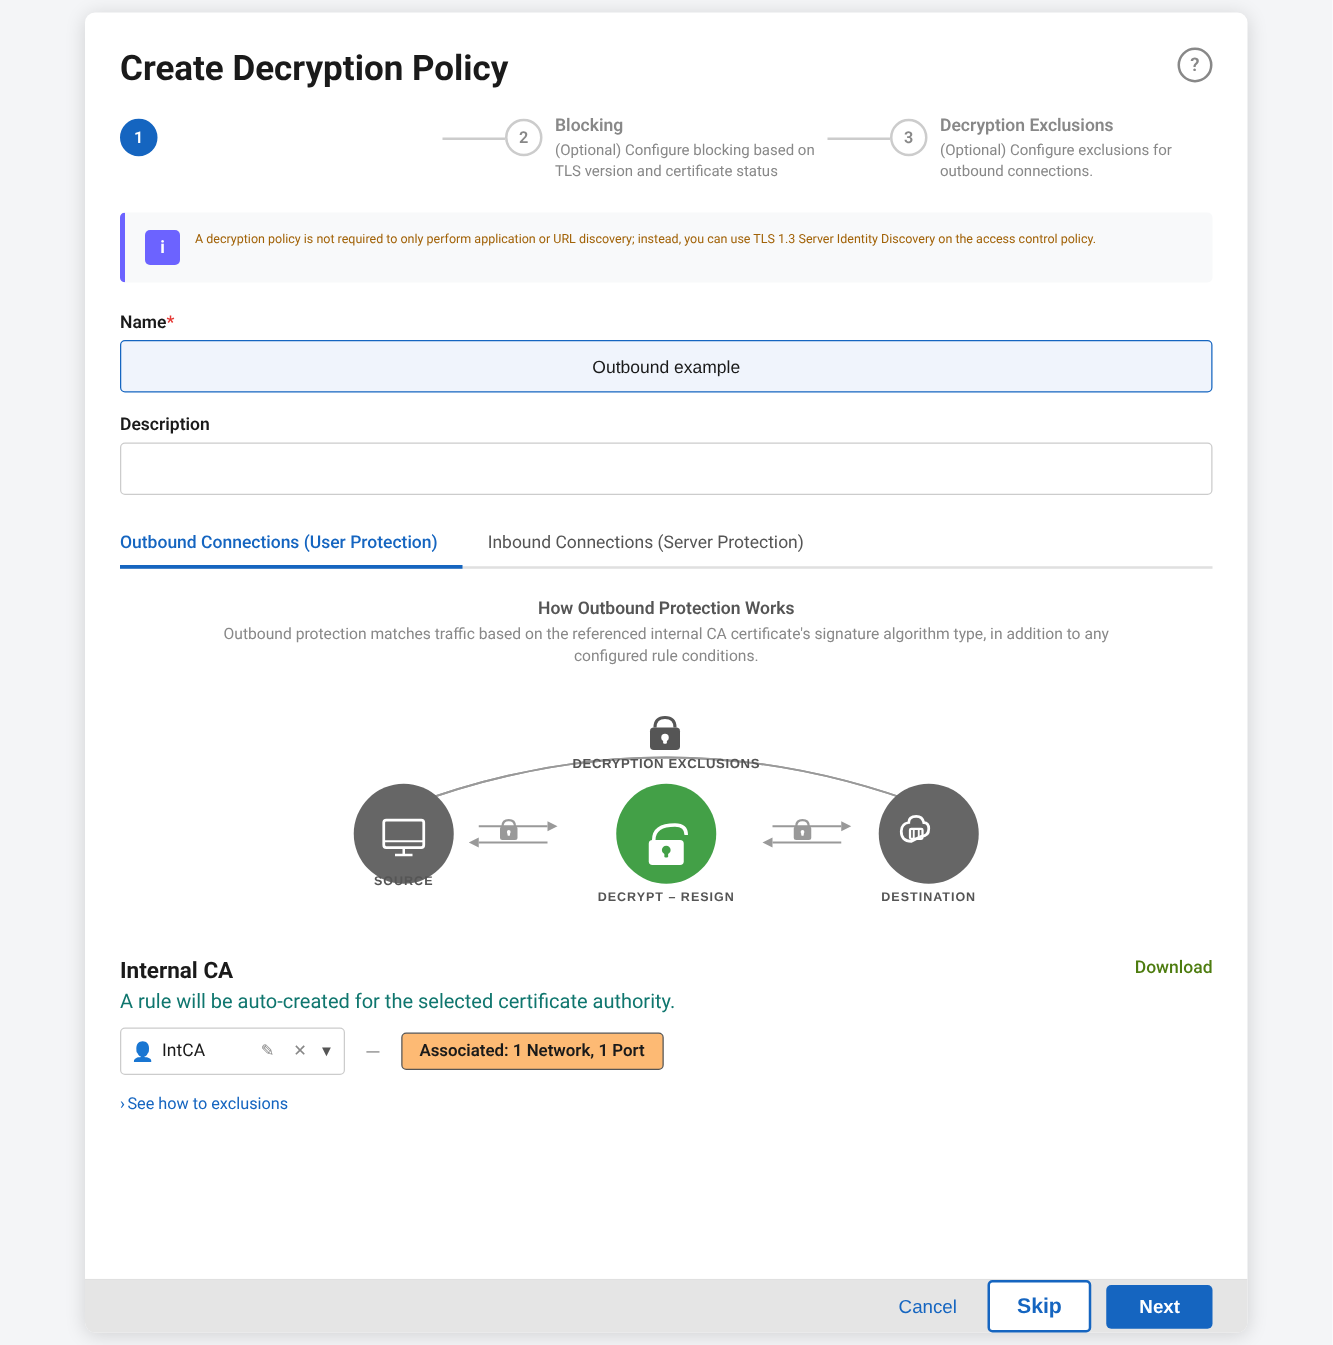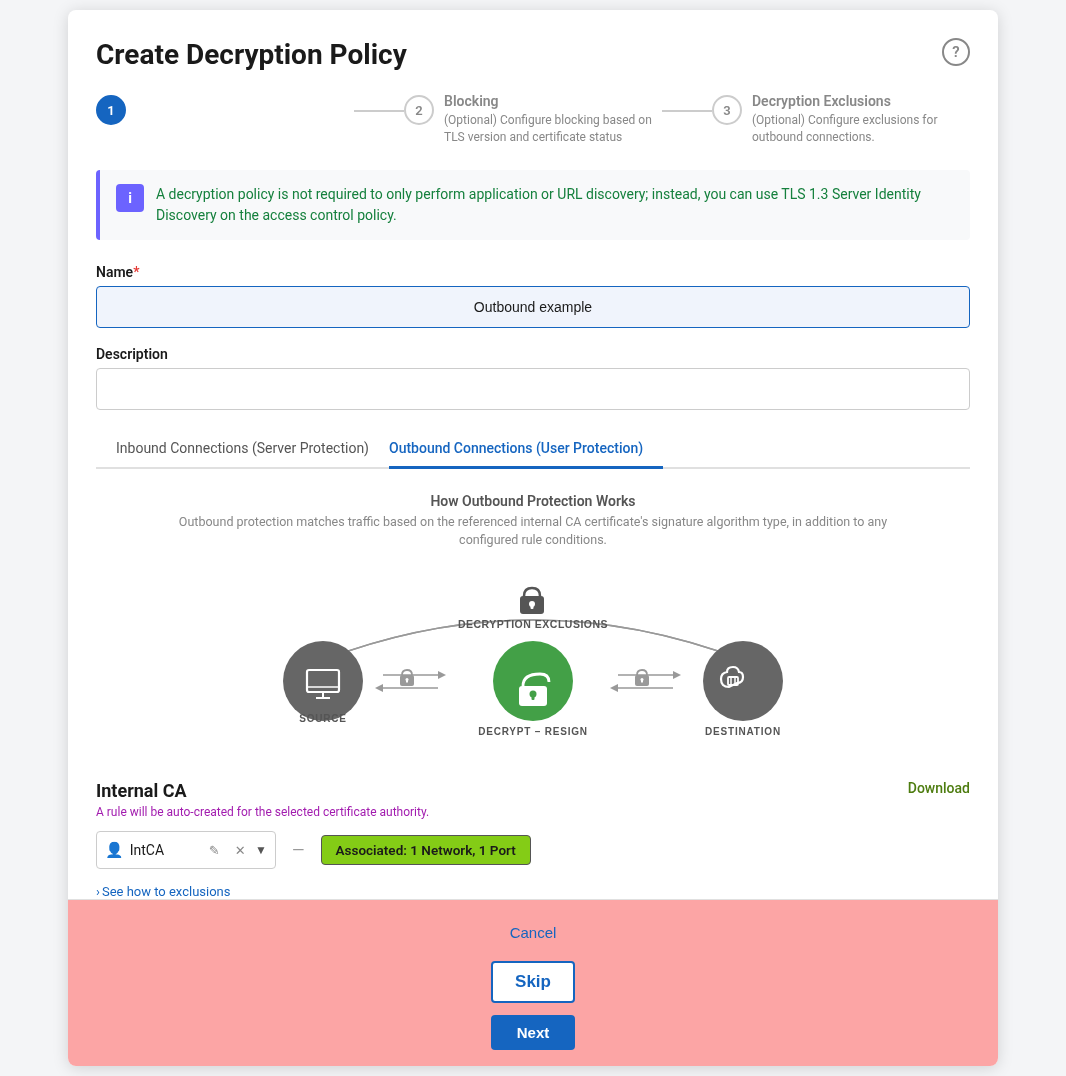--- a/index.html
+++ b/index.html
@@ -121,22 +121,22 @@
       border-radius: 4px;
       display: flex;
       align-items: center;
       justify-content: center;
       color: #fff;
       font-size: 14px;
       font-weight: 700;
       flex-shrink: 0;
     }
     .info-text {
-      font-size: 14px;
-      color: #15803d;
+      font-size: 10px;
+      color: #a16207;
       line-height: 1.5;
     }
     
     .field-label {
       font-size: 14px;
       font-weight: 600;
       color: #1a1a1a;
       margin-bottom: 6px;
     }
     .field-label .required {
@@ -221,22 +221,22 @@
       font-weight: 700;
       color: #1a1a1a;
     }
     .download-link {
       font-size: 14px;
       color: #4d7c0f;
       cursor: pointer;
       font-weight: 500;
     }
     .internal-ca-desc {
-      font-size: 12px;
-      color: #a21caf;
+      font-size: 16px;
+      color: #0f766e;
       margin-bottom: 12px;
     }
     .ca-row {
       display: flex;
       align-items: center;
       gap: 16px;
       margin-bottom: 12px;
     }
     .ca-select-box {
       display: flex;
@@ -276,21 +276,21 @@
     }
     .ca-chevron {
       color: #555;
       font-size: 12px;
     }
     .ca-dash {
       color: #999;
       font-size: 16px;
     }
     .associated-badge {
-      background: #84cc16;
+      background: #fdba74;
       border: 1.5px solid #555;
       border-radius: 4px;
       padding: 6px 14px;
       font-size: 13.5px;
       font-weight: 600;
       color: #1a1a1a;
     }
     .see-configure-link {
       font-size: 13px;
       color: #1565c0;
@@ -305,24 +305,23 @@
       display: flex;
       justify-content: flex-end;
       align-items: center;
       gap: 12px;
       padding-top: 20px;
       border-top: 1px solid #e0e0e0;
       position: absolute;
       bottom: 0;
       left: 0;
       right: 0;
-      padding: 16px 28px;
-      background: #fca5a5;
+      padding: 0 28px;
+      background: #e5e5e5;
       border-radius: 0 0 8px 8px;
-      flex-direction: column;
     }
     .btn-cancel {
       background: none;
       border: none;
       color: #1565c0;
       font-size: 15px;
       font-weight: 500;
       cursor: pointer;
       padding: 8px 12px;
     }
@@ -394,25 +393,25 @@
     <span>Name</span><span class="required">*</span>
   </div>
   <input type="text" class="text-input" value="Outbound example" style="">
 
   
   <div class="field-label">Description</div>
   <input type="text" class="text-input empty" style="margin-bottom: 20px;">
 
   
   <div class="tabs">
+    <div class="tab active">
+      <span>Outbound Connections</span><span class="tab-sub"> (User Protection)</span>
+    </div>
     <div class="tab inactive" style="margin-left:20px;">
       <span>Inbound Connections</span><span class="tab-sub" style="color:#555;"> (Server Protection)</span>
-    </div>
-    <div class="tab active">
-      <span>Outbound Connections</span><span class="tab-sub"> (User Protection)</span>
     </div>
   </div>
 
   
   <div class="diagram-section">
     <div class="diagram-title">How Outbound Protection Works</div>
     <div class="diagram-desc">Outbound protection matches traffic based on the referenced internal CA certificate's signature algorithm type, in addition to any configured rule conditions.</div>
 
     <div class="diagram-svg-container">
       <svg width="620" height="180" viewBox="0 0 620 180" xmlns="http://www.w3.org/2000/svg">

